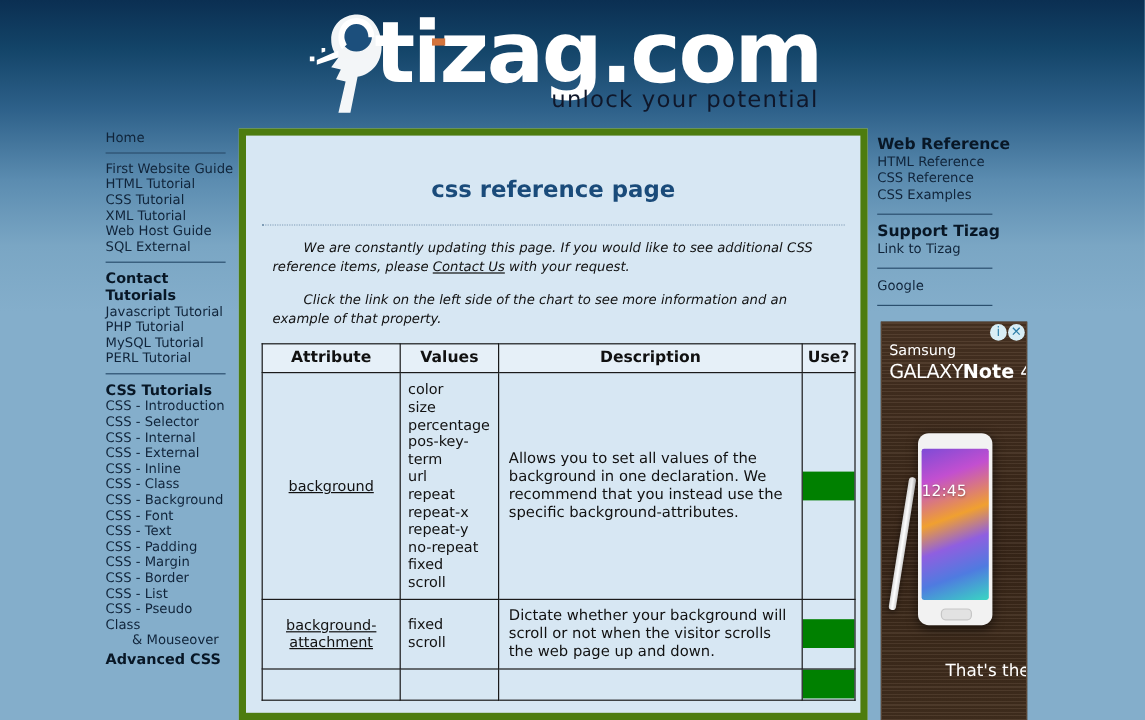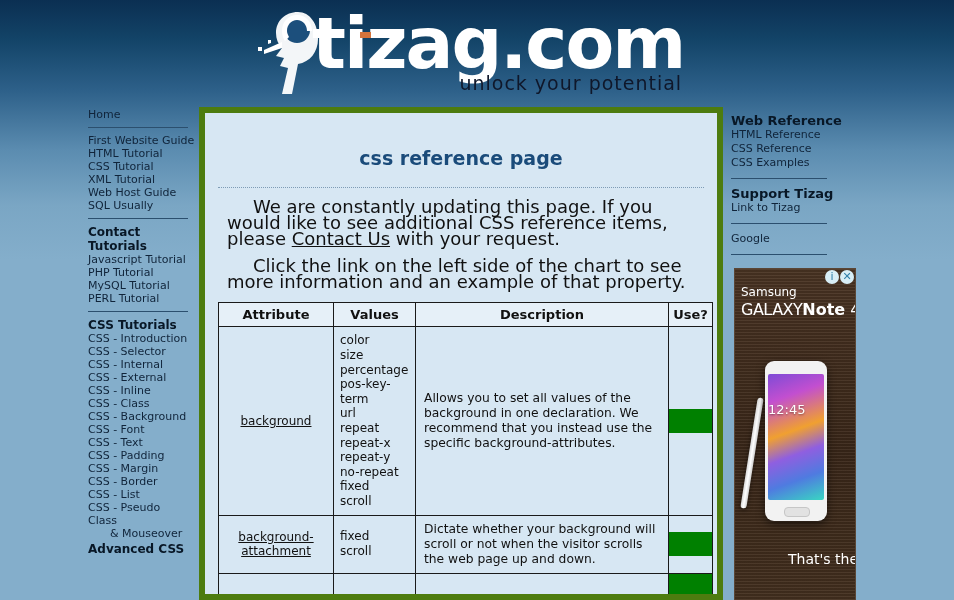--- a/index.html
+++ b/index.html
@@ -157,22 +157,22 @@
   .page-title {
     text-align: center; font-size: 19px; font-weight: bold;
     color: #1a4b7a; padding: 21px 0 6px 0;
     font-family: "DejaVu Sans", sans-serif;
   }
   .dotted-rule {
     border: 0; border-top: 1px dotted #7e9cb5;
     margin: 0 13px 0 13px;
   }
   .para {
-    font-size: 18px; line-height: 16px; color: #111;
-    margin: 11px 22px 0 22px; text-indent: 26px;
+    font-size: 11px; line-height: 16px; color: #111;
+    margin: 11px 22px 0 22px; text-indent: 26px; font-style: italic;
   }
   a.inline-link { color: #111; text-decoration: underline; }
   ul.legend {
     margin: 9px 0 0 0; padding-left: 58px; font-size: 12.5px;
     line-height: 17px;
   }
   ul.legend li { margin: 0; }
   ul.legend b { font-weight: bold; }
 
   
@@ -240,21 +240,21 @@
 
 <nav class="left-nav">
   <a href="#">Home</a>
   <hr class="nav-rule">
 
   <a href="#">First Website Guide</a>
   <a href="#">HTML Tutorial</a>
   <a href="#">CSS Tutorial</a>
   <a href="#">XML Tutorial</a>
   <a href="#">Web Host Guide</a>
-  <a href="#">SQL Usually</a>
+  <a href="#">SQL External</a>
   <hr class="nav-rule">
 
   <div class="nav-head">Contact Tutorials</div>
   <a href="#">Javascript Tutorial</a>
   <a href="#">PHP Tutorial</a>
   <a href="#">MySQL Tutorial</a>
   <a href="#">PERL Tutorial</a>
   <hr class="nav-rule">
 
   <div class="nav-head">CSS Tutorials</div>

